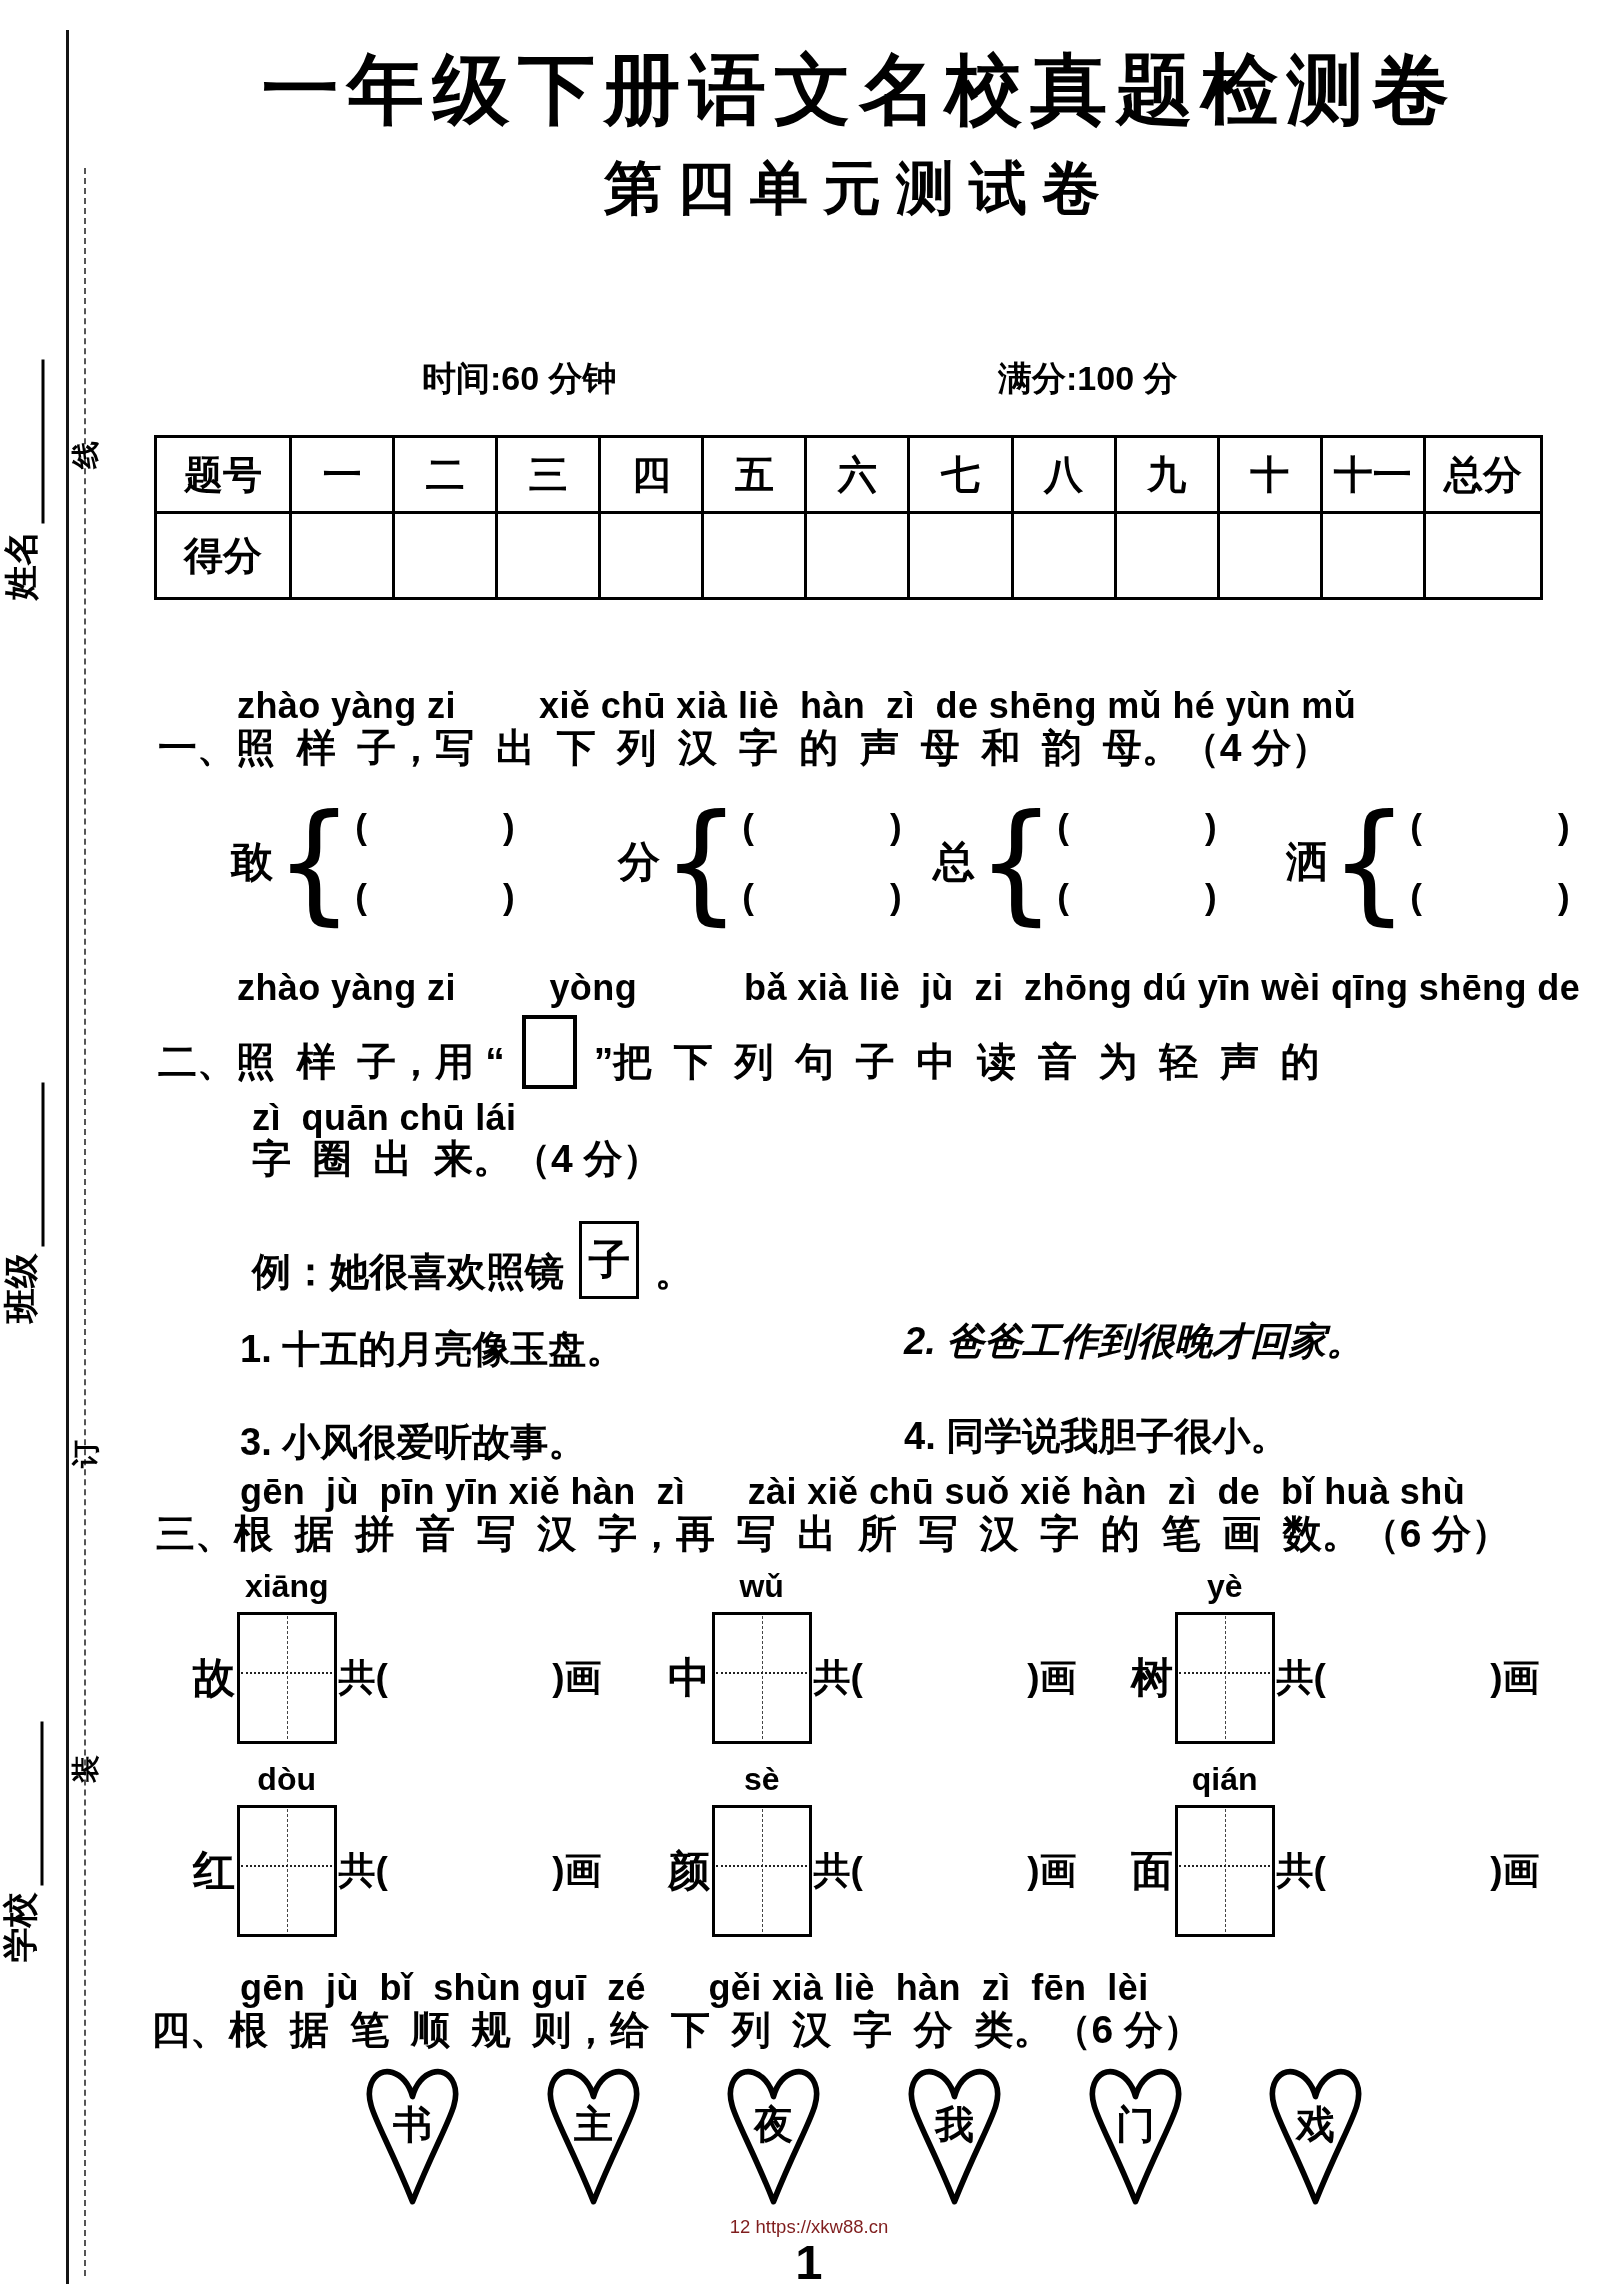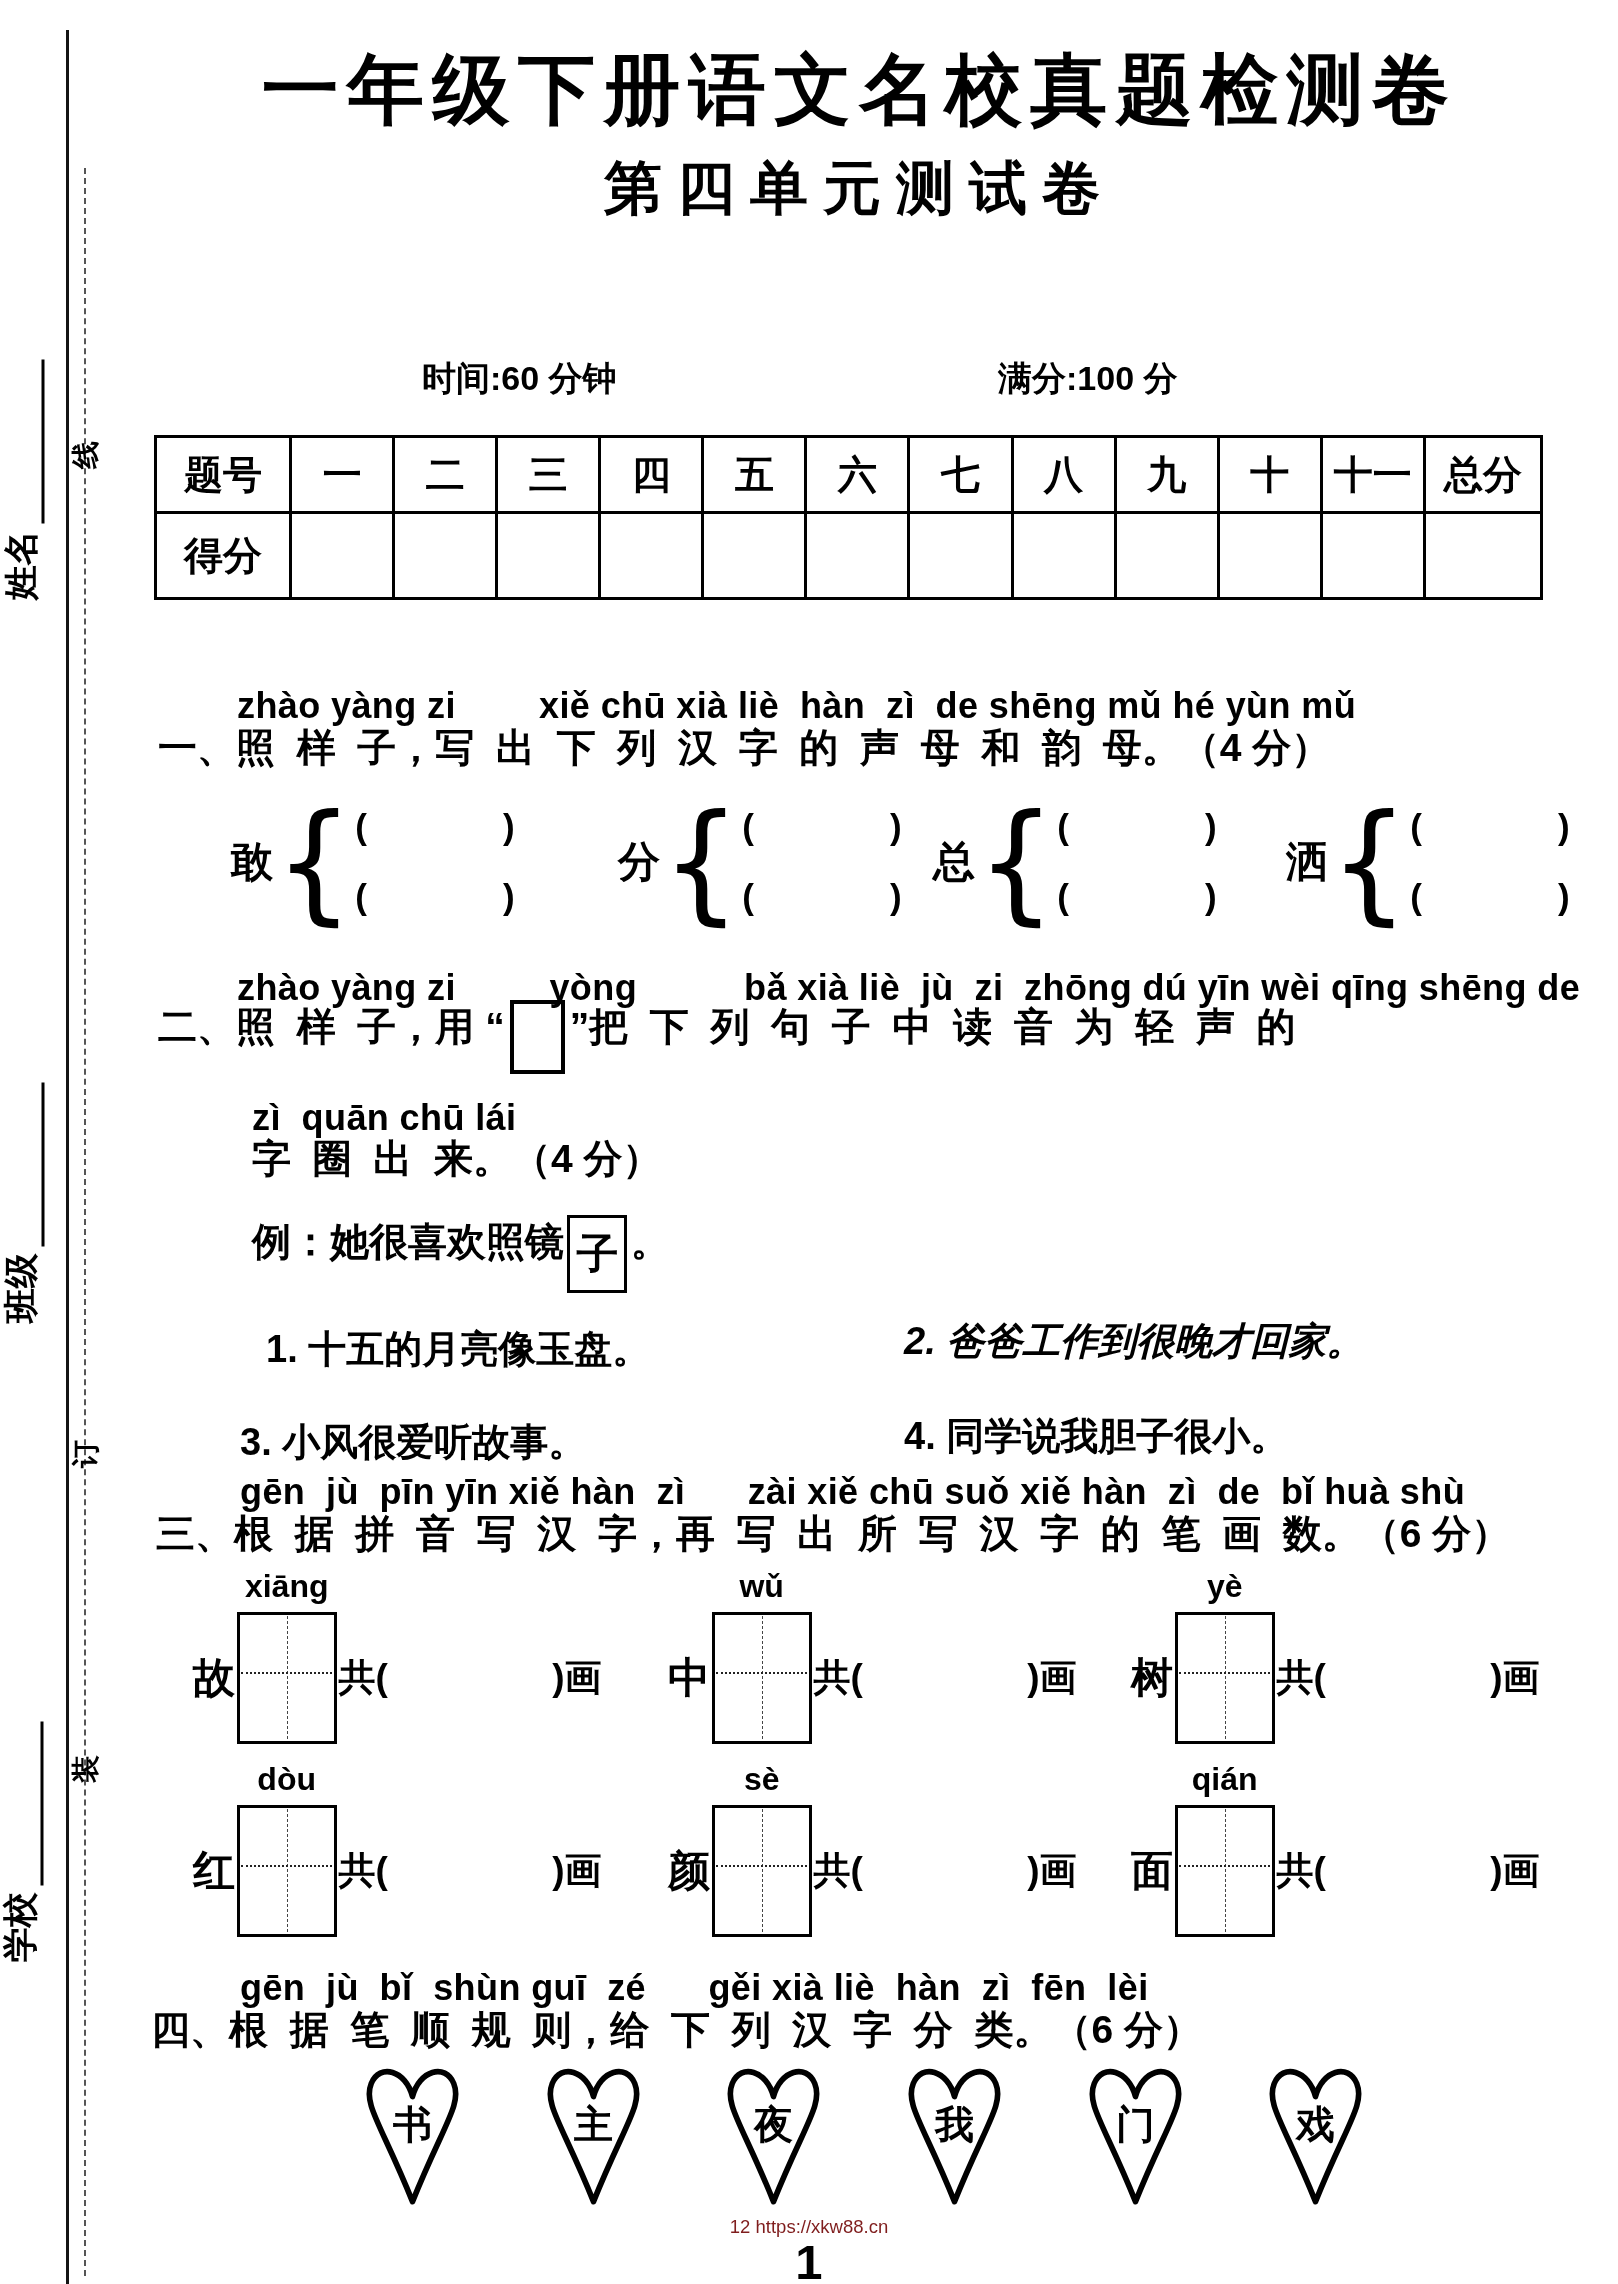--- a/index.html
+++ b/index.html
@@ -38,21 +38,21 @@
   
   .group  { position:absolute; display:flex; align-items:center; }
   .gchar  { font-size:42px; font-weight:700; }
   .brace  { font-size:124px; font-weight:400; line-height:1; transform:scaleY(1.05); font-family:"DejaVu Sans",sans-serif; margin:0 1.7px; }
   .brace::before { content:"{"; }
   .paren-col { display:flex; flex-direction:column; gap:30px; font-size:35px; font-weight:700; }
 
   
   .small-box { width:47px; height:66px; border:4.2px solid #000; margin:0 5px; }
   .ex-box { width:54px; height:72px; border:3.4px solid #000; display:flex; align-items:center; justify-content:center; font-size:42px; font-weight:700; margin:0 3.4px; }
-  .flexrow { display:flex; align-items:flex-start; }
+  .flexrow { display:flex; align-items:flex-end;gap:12px; }
 
   
   .tz-wrap { position:relative; margin:0 1.7px; }
   .tianzige { width:94px; height:126px; border:3.4px solid #000; position:relative; background:#fff; }
   .tianzige::before { content:""; position:absolute; left:50%; top:1.7px; bottom:1.7px; border-left:1.7px dashed #444; }
   .tianzige::after  { content:""; position:absolute; top:46%; left:1.7px; right:1.7px; border-top:2.5px dotted #222; }
   .tz-pinyin { position:absolute; top:-44px; left:50%; transform:translateX(-50%); font-size:32px; font-weight:700; white-space:nowrap; }
   .gong { font-size:37px; font-weight:700; white-space:pre; }
 
   
@@ -189,21 +189,21 @@
 <span class="abs qtext" style="left:252px; top:1132px;">字  圈  出  来。（4 分）</span>
 
 <div class="abs flexrow" style="left:252px; top:1215px; height:84px;">
   <span class="qtext">例：她很喜欢照镜</span>
   <div class="ex-box">
     <span>子</span>
   </div>
   <span class="qtext">。</span>
 </div>
 
-<span class="abs item" style="left:240px; top:1324px;margin-left:26px;">1. 十五的月亮像玉盘。</span>
+<span class="abs item" style="left:240px; top:1324px;">1. 十五的月亮像玉盘。</span>
 <span class="abs item" style="left:904px; top:1316px;font-style:italic;">2. 爸爸工作到很晚才回家。</span>
 <span class="abs item" style="left:240px; top:1417px;">3. 小风很爱听故事。</span>
 <span class="abs item" style="left:904px; top:1411px;">4. 同学说我胆子很小。</span>
 
 <span class="abs pinyin" style="left:240px; top:1471px;">gēn  jù  pīn yīn xiě hàn  zì      zài xiě chū suǒ xiě hàn  zì  de  bǐ huà shù</span>
 <span class="abs qtext" style="left:156px; top:1507px;">三、根  据  拼  音  写  汉  字，再  写  出  所  写  汉  字  的  笔  画  数。（6 分）</span>
 
 <div class="group" style="left:193px; top:1610px; height:135px;">
   <span class="gchar">故</span>
   <div class="tz-wrap">

